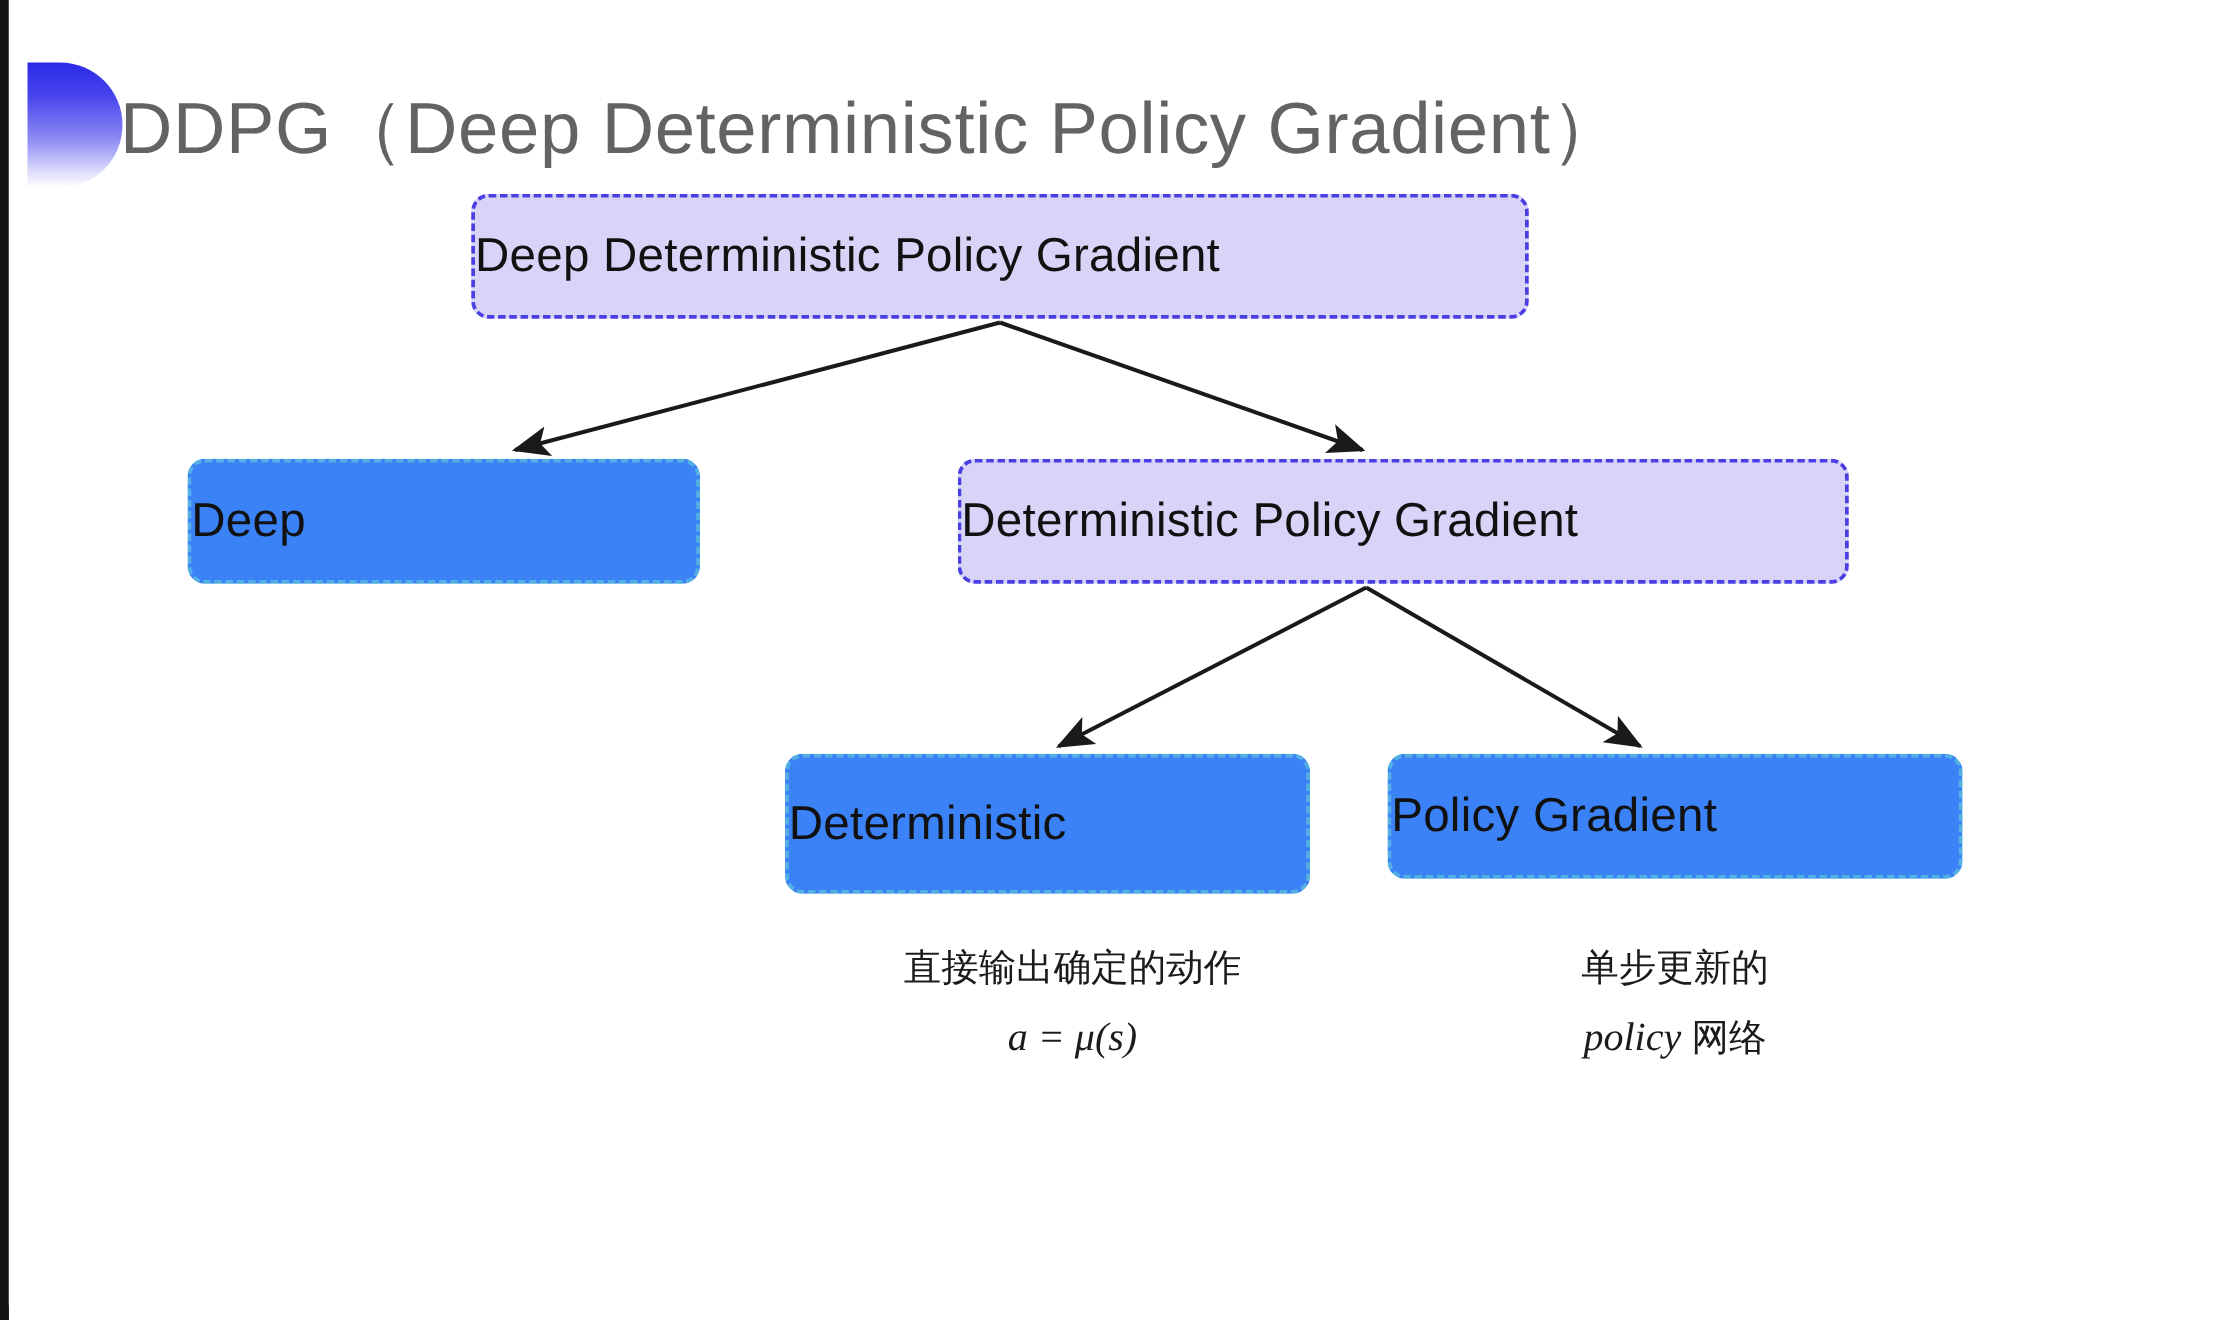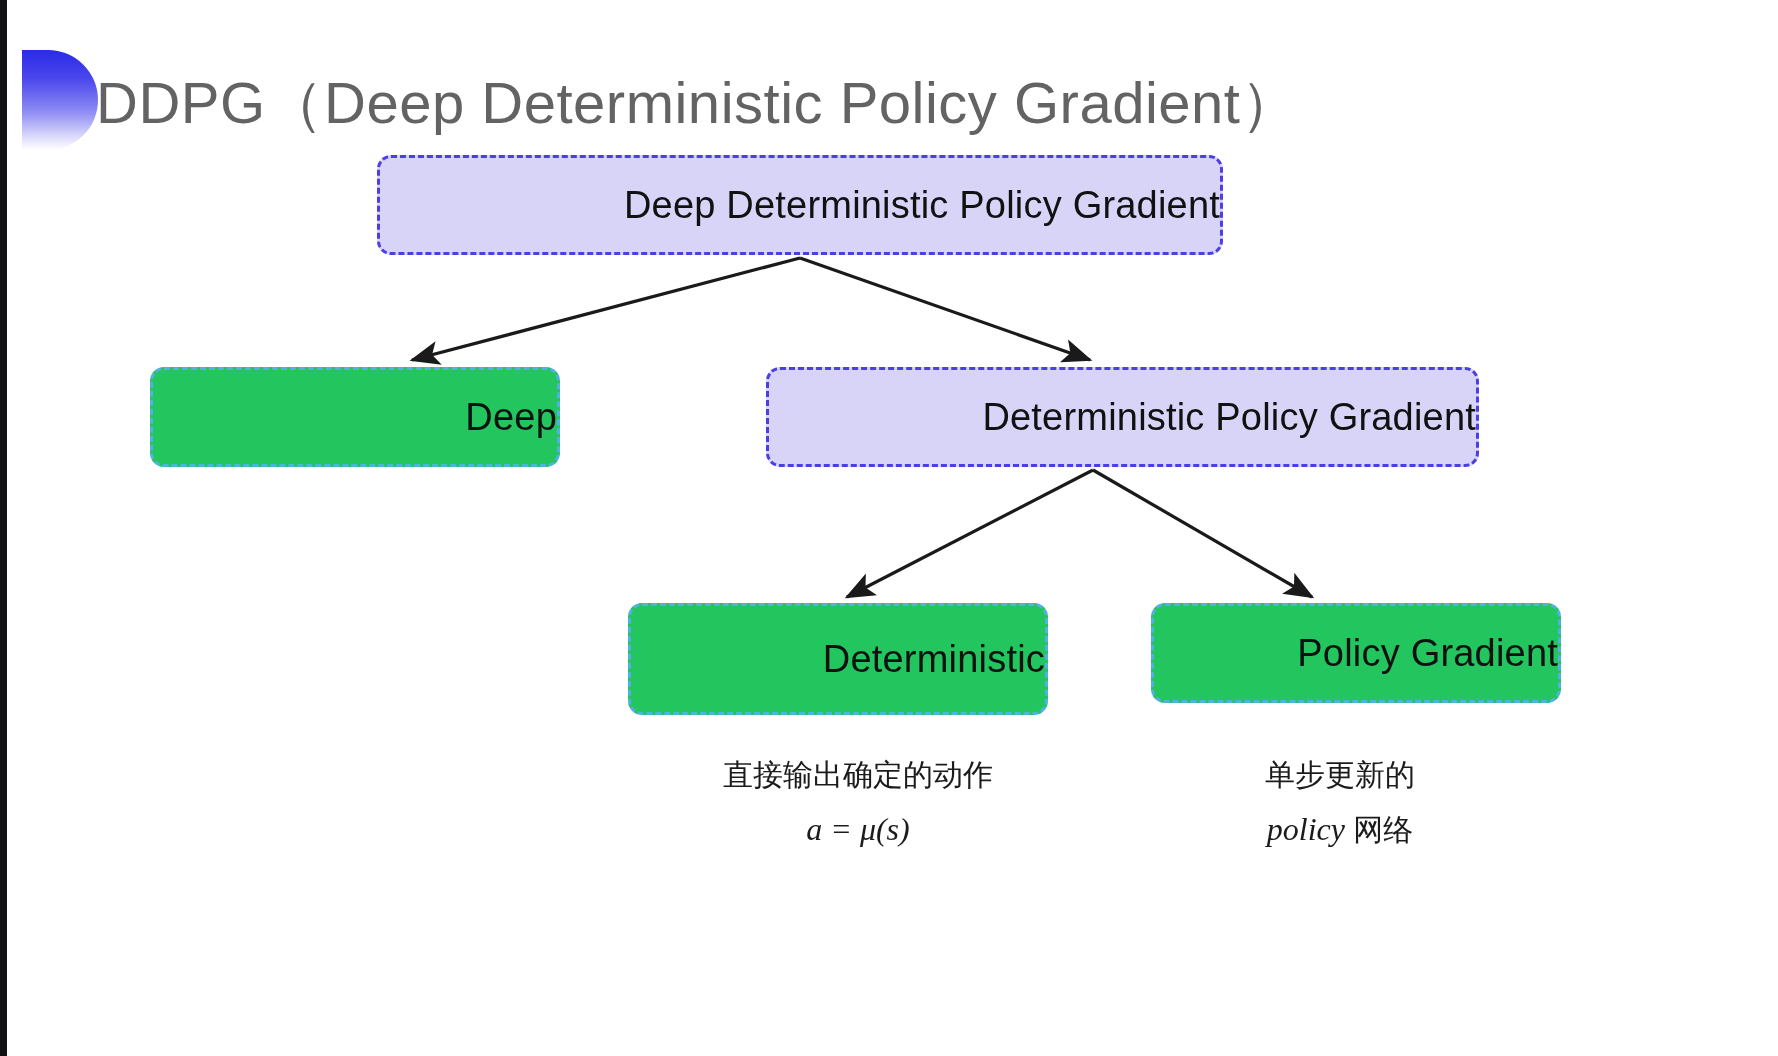--- a/index.html
+++ b/index.html
@@ -54,46 +54,46 @@
     white-space: nowrap;
     font-weight: 400;
   }
 
   
   .node {
     position: absolute;
     box-sizing: border-box;
     display: flex;
     align-items: center;
-    justify-content: flex-end;
+    justify-content: flex-start;
     border-radius: 14px;
     text-align: center;
   }
   .node .node-label {
     font-size: 38px;
     line-height: 44px;
     color: #111111;
     font-weight: 400;
     letter-spacing: 0.2px;
     white-space: nowrap;
   }
   .node.purple {
     background: #d7d4f8;
     border: 3px dashed #4a3fe3;
   }
   .node.cyan {
-    background: #22c55e;
+    background: #3b82f6;
     border: 3px dashed #53b0e3;
   }
 
   #node-root   { left: 377px; top: 155px; width: 846px; height: 100px; }
   #node-deep   { left: 150px; top: 367px; width: 410px; height: 100px; }
   #node-dpg    { left: 766px; top: 367px; width: 713px; height: 100px; }
   #node-det    { left: 628px; top: 603px; width: 420px; height: 112px; }
-  #node-pg     { left: 1110px; top: 603px; width: 410px; height: 100px; margin-left: 41px; }
+  #node-pg     { left: 1110px; top: 603px; width: 460px; height: 100px; }
 
   
   #arrows {
     position: absolute;
     left: 0; top: 0;
     width: 1778px;
     height: 1056px;
     pointer-events: none;
   }
 

